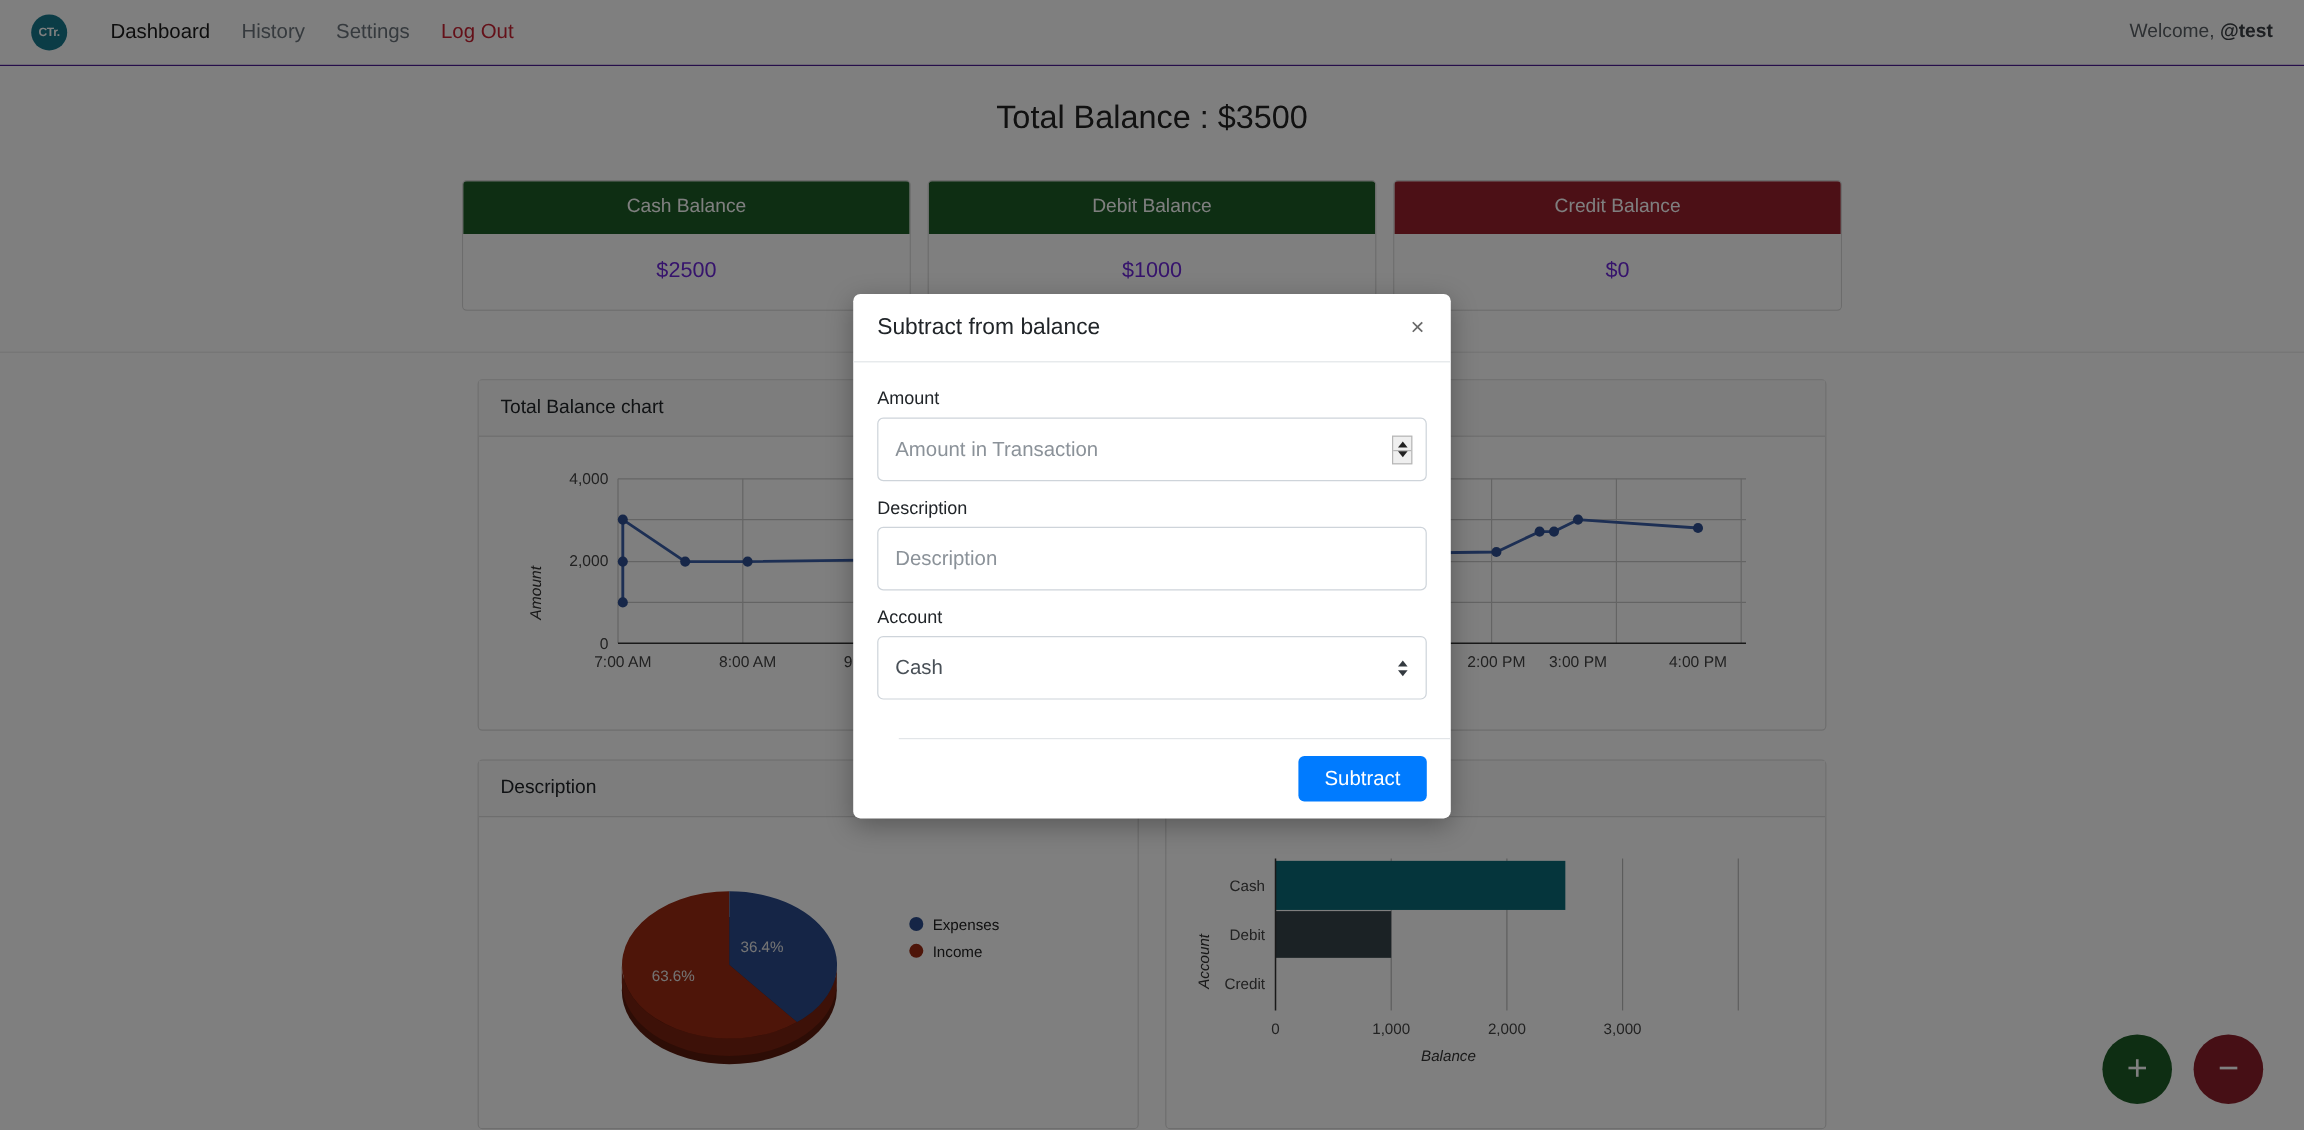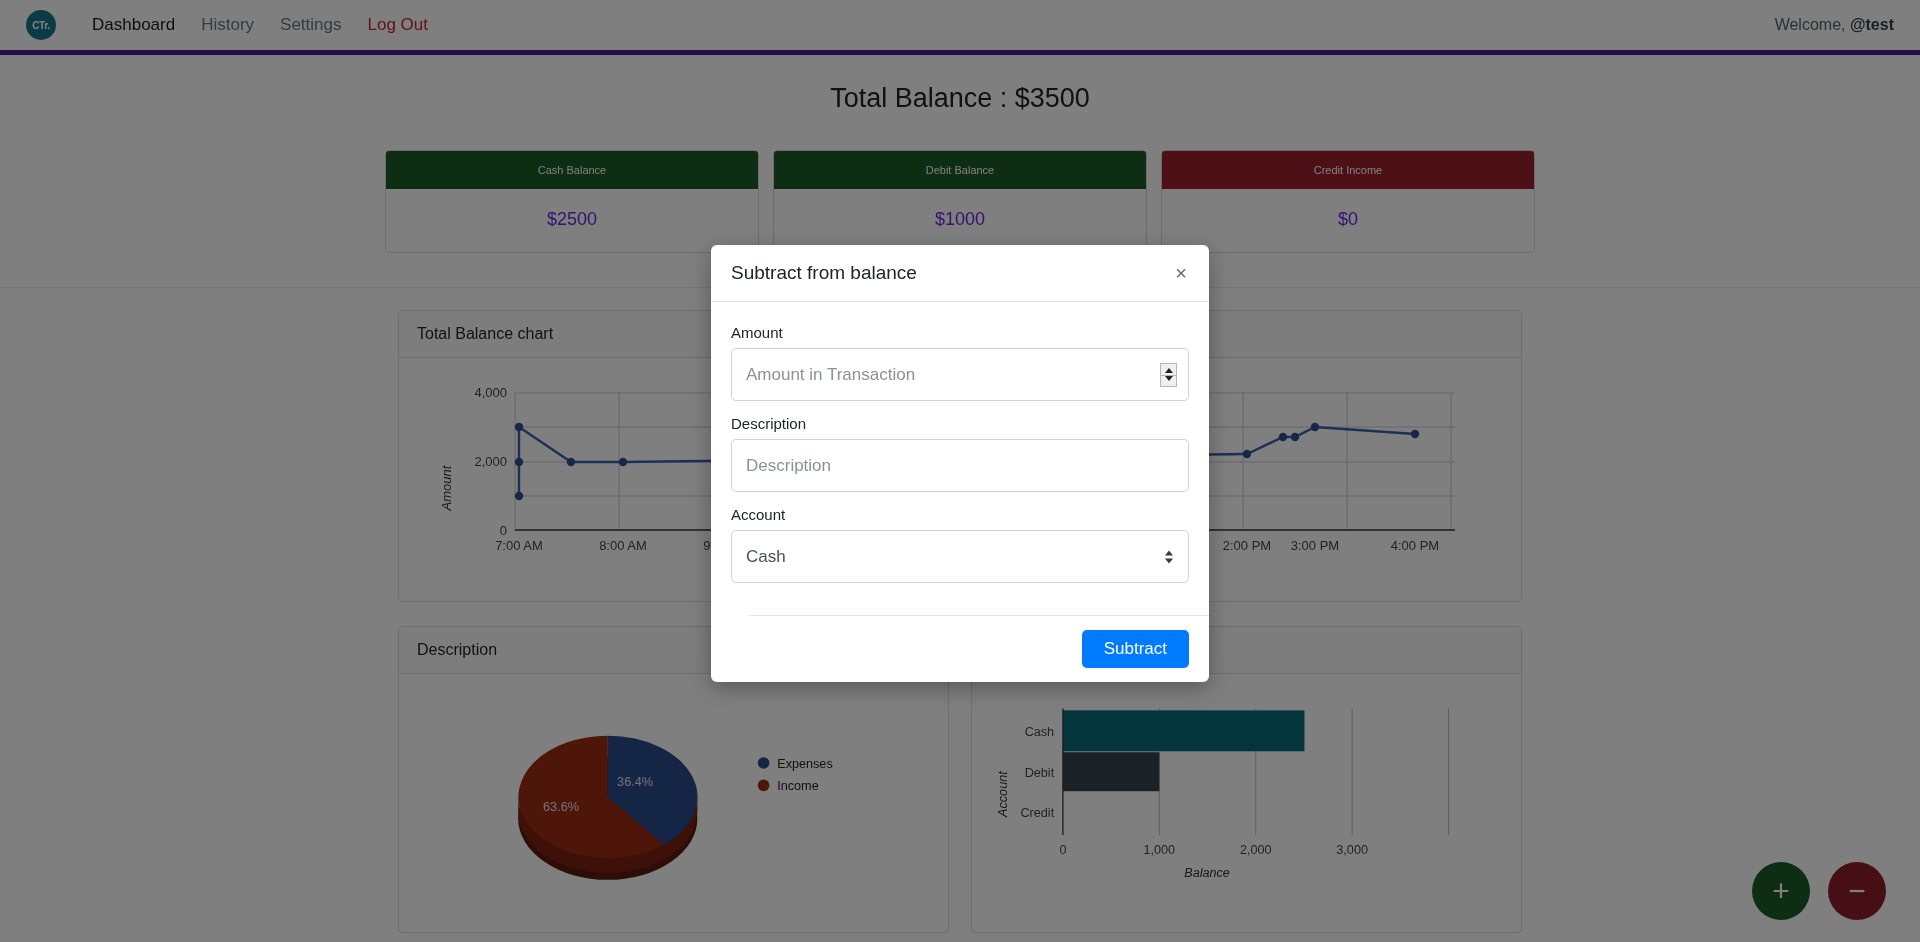--- a/index.html
+++ b/index.html
@@ -23,21 +23,21 @@
   }
 
   
   .navbar {
     position: relative;
     height: 55px;
     background: #ffffff;
     display: flex;
     align-items: center;
     padding: 0 26px;
-    border-bottom: 5px solid #4c1d95;
+    border-bottom: 1px solid #4c1d95;
   }
   .brand-logo {
     width: 30px; height: 30px; border-radius: 50%;
     background: #17788d;
     color: #fff;
     font-size: 10px; font-weight: bold;
     display: flex; align-items: center; justify-content: center;
     letter-spacing: -0.3px;
     flex: 0 0 auto;
   }
@@ -70,21 +70,21 @@
   .bal-card {
     flex: 1 1 0;
     border: 1px solid #d9d9d9;
     border-radius: 4px;
     overflow: hidden;
     background: #fff;
   }
   .bal-head {
     color: #ffffff;
     text-align: center;
-    font-size: 11px;
+    font-size: 16px;
     padding: 13px 6px;
   }
   .bal-head.green { background: #1c5c26; }
   .bal-head.red   { background: #98202c; }
   .bal-body {
     text-align: center;
     font-size: 18px;
     color: #6d28d9;
     padding: 20px 6px 22px 6px;
     background: #fff;
@@ -261,21 +261,21 @@
     <div class="cards-row">
       <div class="bal-card">
         <div class="bal-head green">Cash Balance</div>
         <div class="bal-body">$2500</div>
       </div>
       <div class="bal-card">
         <div class="bal-head green">Debit Balance</div>
         <div class="bal-body">$1000</div>
       </div>
       <div class="bal-card">
-        <div class="bal-head red">Credit Income</div>
+        <div class="bal-head red">Credit Balance</div>
         <div class="bal-body">$0</div>
       </div>
     </div>
   </div>
 
   <div class="content">
 
     <div class="panel">
       <div class="panel-head">Total Balance chart</div>
       <div class="panel-body">

